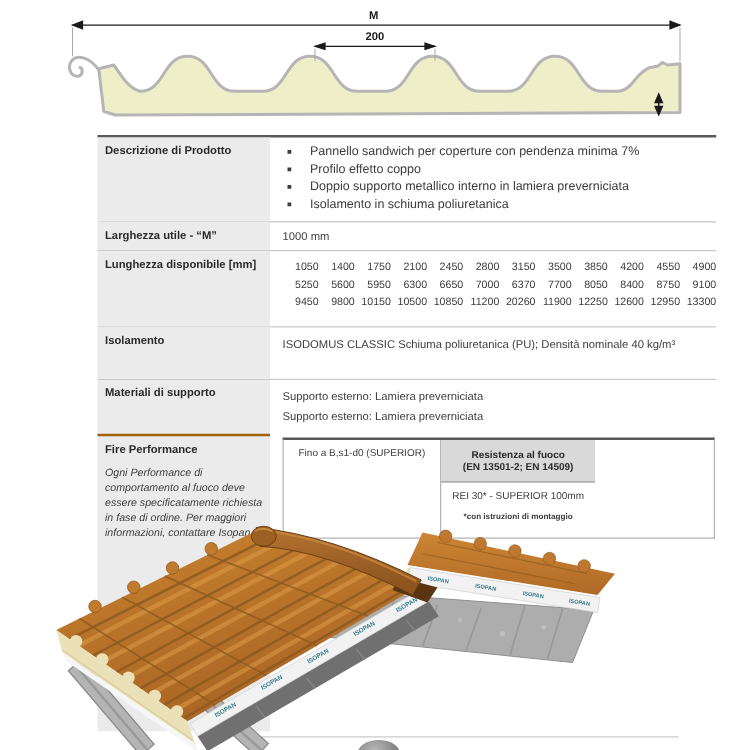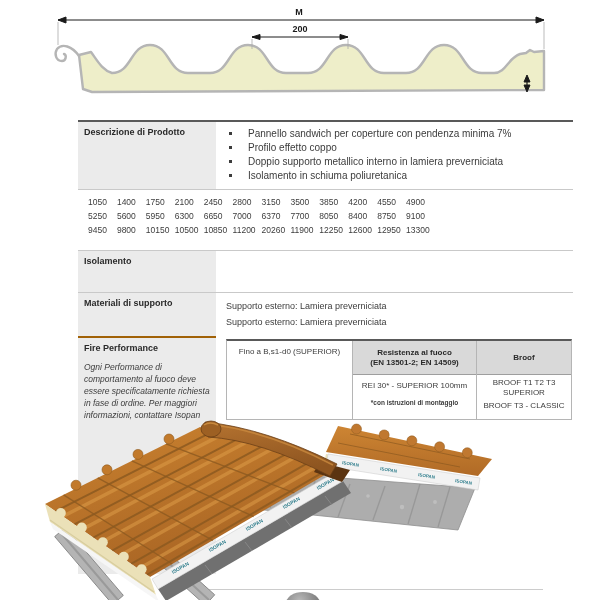--- a/index.html
+++ b/index.html
@@ -6,37 +6,37 @@
   body{
     width:600px;height:600px;overflow:hidden;background:#ffffff;
     font-family:"Liberation Sans", sans-serif;color:#3c3c3c;position:relative;
   }
   .page{position:absolute;inset:0;}
 
   
   #diagram{position:absolute;left:0;top:0;width:600px;height:106px;}
 
   
-  #spec-table{position:absolute;left:50px;top:120px;width:495px;padding-left:28px;}
+  #spec-table{position:absolute;left:50px;top:108px;width:495px;padding-left:28px;}
   .row{display:flex;border-top:1px solid #c9c9c9;box-sizing:border-box;}
   .row.first{border-top:2px solid #595959;}
   .row.fire{border-top:none;}
   .label{
     width:138px;flex:0 0 138px;background:#ebebeb;box-sizing:border-box;
     padding:5px 4px 0 6px;font-size:9px;font-weight:bold;color:#2a2a2a;line-height:11px;
   }
   .row.fire .label{border-top:2px solid #a16207;}
   .content{flex:1;margin-left:10px;padding-top:5px;font-size:9px;line-height:13px;box-sizing:border-box;}
   .bullets{margin:0;padding:0 0 0 16px;list-style-type:square;}
   .bullets li{margin:0 0 1px 0;padding-left:6px;font-size:10px;line-height:13px;}
   .lengths-grid{
     display:grid;grid-template-columns:repeat(12,1fr);width:347px;
     font-size:8.5px;line-height:14px;column-gap:0;
   }
-  .lengths-grid span{text-align:left;}
+  .lengths-grid span{text-align:right;}
   .twolines div{line-height:16px;}
   .fire-note{font-weight:normal;font-size:8.5px;line-height:12px;margin-top:7px;width:128px;color:#3c3c3c;font-style:italic;}
 
   
   .fire-table{
     margin-top:3px;width:346px;display:flex;box-sizing:border-box;
     border-top:2px solid #595959;border-left:1px solid #b5b5b5;
     border-right:1px solid #b5b5b5;border-bottom:1px solid #b5b5b5;
     font-size:8px;line-height:10px;text-align:center;
   }
@@ -112,22 +112,27 @@
       <div class="content">
         <ul class="bullets">
             <li>Pannello sandwich per coperture con pendenza minima 7%</li>
             <li>Profilo effetto coppo</li>
             <li>Doppio supporto metallico interno in lamiera preverniciata</li>
             <li>Isolamento in schiuma poliuretanica</li>
           </ul>
       </div>
     </div>
 
+    <div class="row" style="height:23px">
+      <div class="label">Larghezza utile - “M”</div>
+      <div class="content">1000 mm</div>
+    </div>
 
     <div class="row" style="height:61px">
+      <div class="label">Lunghezza disponibile [mm]</div>
       <div class="content">
         <div class="lengths-grid">
             <span>1050</span>
             <span>1400</span>
             <span>1750</span>
             <span>2100</span>
             <span>2450</span>
             <span>2800</span>
             <span>3150</span>
             <span>3500</span>
@@ -159,20 +164,21 @@
             <span>12600</span>
             <span>12950</span>
             <span>13300</span>
           </div>
       </div>
     </div>
 
     <div class="row" style="height:42px">
       <div class="label">Isolamento</div>
       <div class="content twolines">
+        <div>ISODOMUS CLASSIC Schiuma poliuretanica (PU); Densità nominale 40 kg/m³</div>
       </div>
     </div>
 
     <div class="row" style="height:44px">
       <div class="label">Materiali di supporto</div>
       <div class="content twolines">
         <div>Supporto esterno: Lamiera preverniciata</div>
         <div>Supporto esterno: Lamiera preverniciata</div>
       </div>
     </div>
@@ -192,29 +198,20 @@
           <div class="fcol c2">
             <div class="fhead">
               <div>Resistenza al fuoco</div>
               <div>(EN 13501-2; EN 14509)</div>
             </div>
             <div class="fbody">
               <div>REI 30* - SUPERIOR 100mm</div>
               <div class="ffoot">*con istruzioni di montaggio</div>
             </div>
           </div>
-          <div class="fcol c3">
-            <div class="fhead">
-              <div>Broof</div>
-            </div>
-            <div class="fbody" style="padding-top:3px">
-              <div>BROOF T1 T2 T3 SUPERIOR</div>
-              <div class="fval2">BROOF T3 - CLASSIC</div>
-            </div>
-          </div>
         </div>
       </div>
     </div>
 
   </div>
 
   <svg id="render" viewBox="0 0 540 188">
     <defs>
       <linearGradient id="tileGrad" x1="0" y1="0" x2="0.4" y2="1">
         <stop offset="0" stop-color="#c9812f"></stop>

